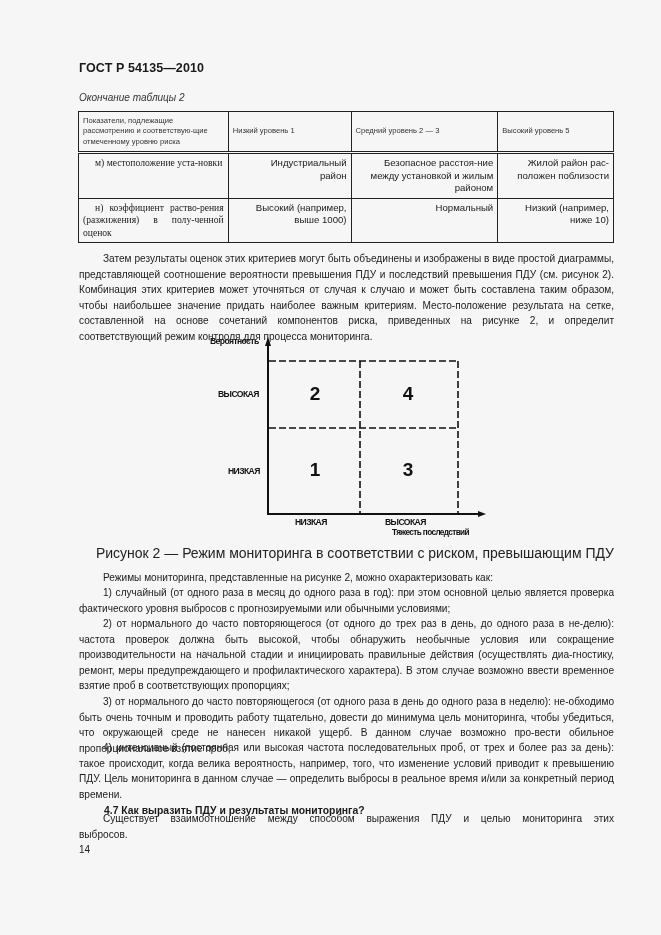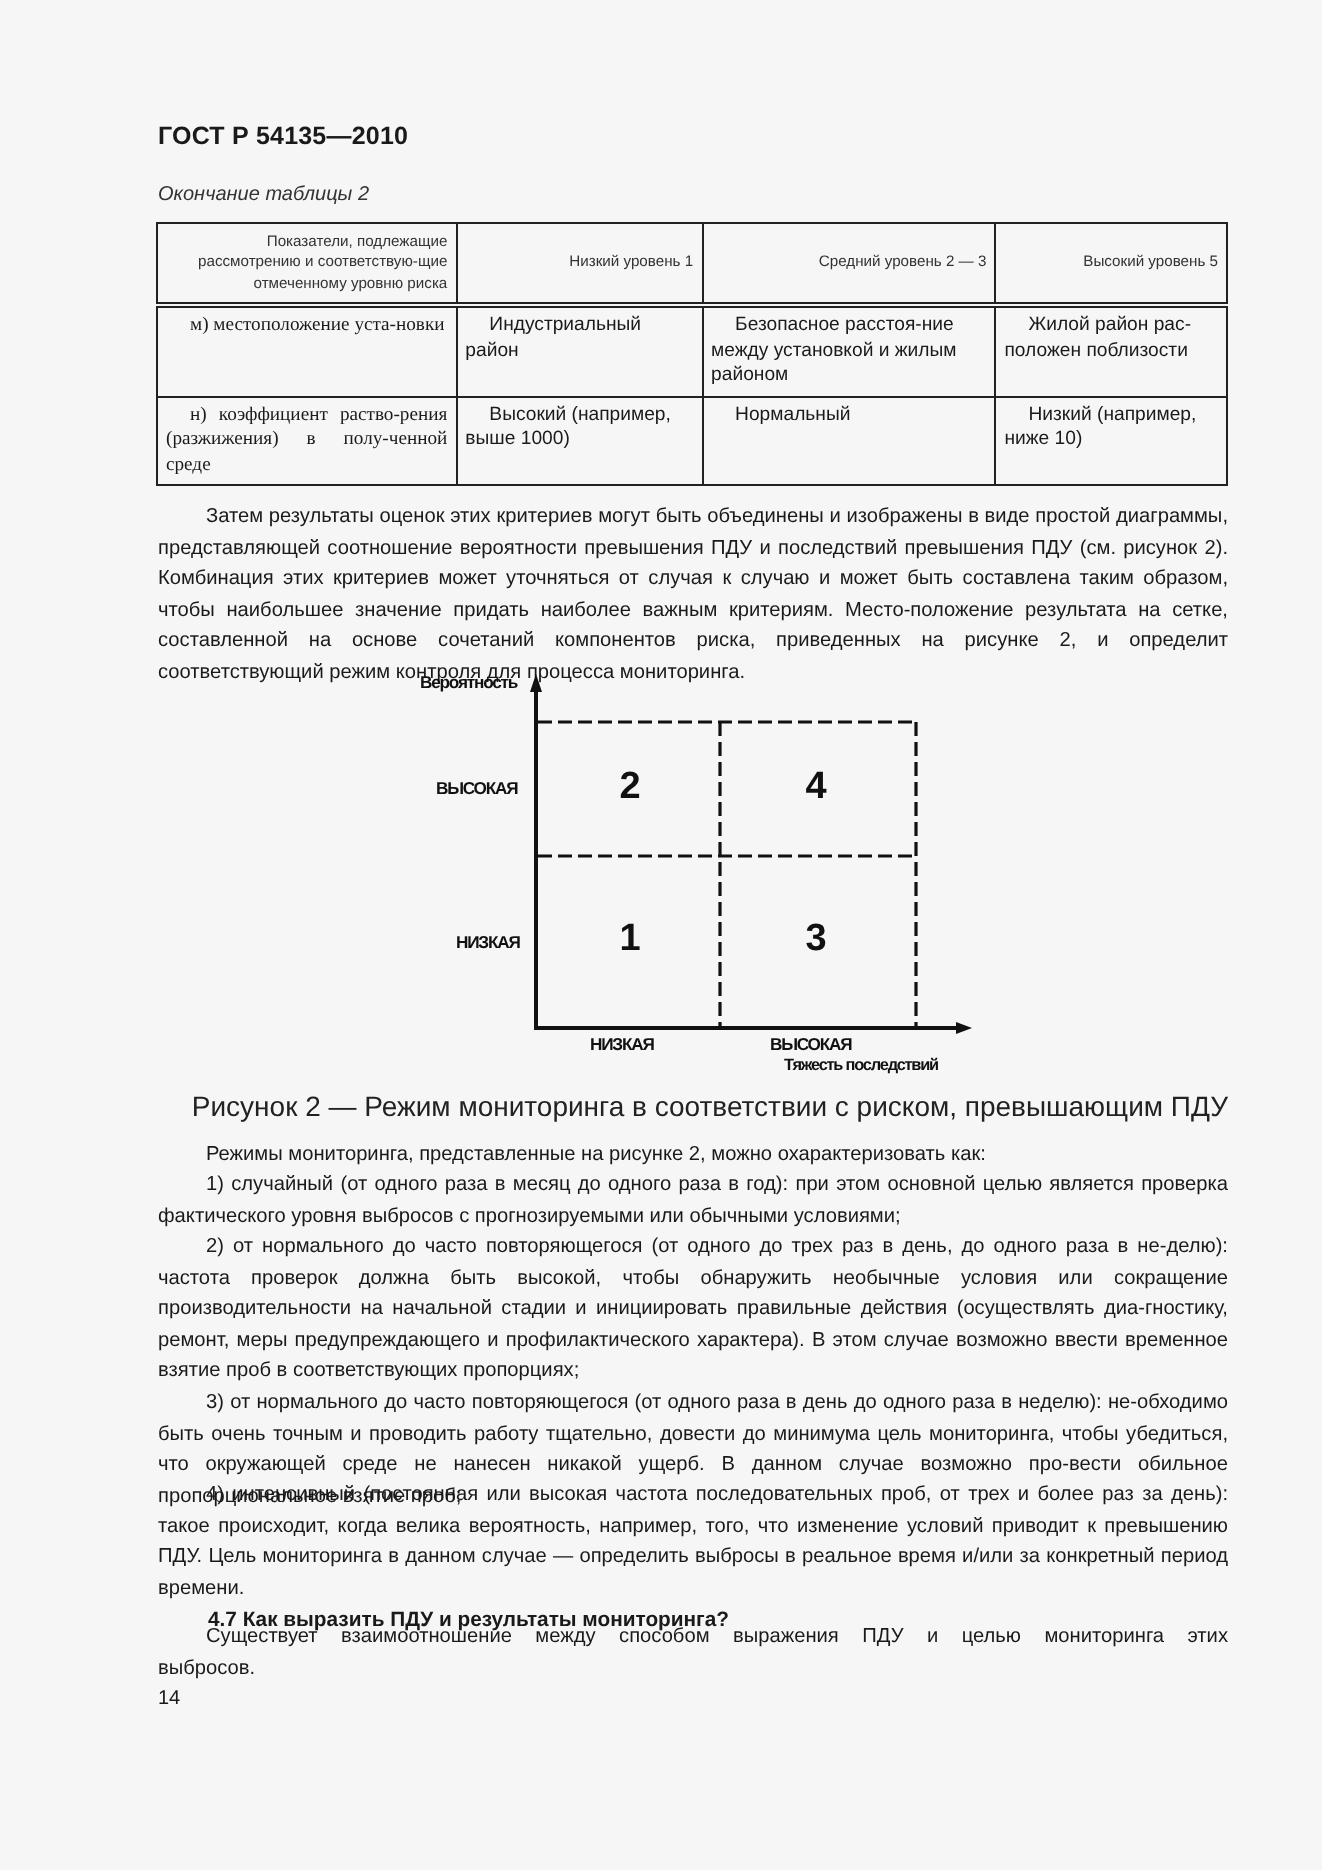--- a/index.html
+++ b/index.html
@@ -23,24 +23,25 @@
     table.risk {
       position: absolute; left: 78px; top: 111px;
       width: 536px;
       border-collapse: collapse;
       font-size: 9.6px; line-height: 12.5px;
     }
     table.risk td, table.risk th {
       border: 1px solid #222;
       vertical-align: top;
       padding: 3px 4px 3px 4px;
+      text-align: right;
     }
     table.risk th {
       font-weight: normal; font-size: 7.6px; line-height: 10.5px;
-      color: #333; vertical-align: middle; text-align: right;
+      color: #333; vertical-align: middle; text-align: left;
       height: 33px;
     }
     table.risk thead tr { border-bottom: 3px double #222; }
     table.risk td.first { text-indent: 12px; text-align: justify; font-family: Liberation Serif, serif; }
     table.risk td.ind { text-indent: 12px; }
     table.risk tr.row-m td { height: 34px; }
     table.risk tr.row-n td { height: 36px; }
     .para {
       left: 79px; width: 535px;
       font-size: 10.1px; line-height: 15.6px;
@@ -88,21 +89,21 @@
     </tr>
   </thead>
   <tbody>
     <tr class="row-m">
       <td class="first">м) местоположение уста-новки</td>
       <td class="ind">Индустриальный район</td>
       <td class="ind">Безопасное расстоя-ние между установкой и жилым районом</td>
       <td class="ind">Жилой район рас-положен поблизости</td>
     </tr>
     <tr class="row-n">
-      <td class="first">н) коэффициент раство-рения (разжижения) в полу-ченной среде</td>
+      <td class="first">н) коэффициент раство-рения (разжижения) в полу-ченной оценок</td>
       <td class="ind">Высокий (например, выше 1000)</td>
       <td class="ind">Нормальный</td>
       <td class="ind">Низкий (например, ниже 10)</td>
     </tr>
   </tbody>
 </table>
 
 <div class="abs para" style="top:251px; text-indent:24px;">Затем результаты оценок этих критериев могут быть объединены и изображены в виде простой диаграммы, представляющей соотношение вероятности превышения ПДУ и последствий превышения ПДУ (см. рисунок 2). Комбинация этих критериев может уточняться от случая к случаю и может быть составлена таким образом, чтобы наибольшее значение придать наиболее важным критериям. Место-положение результата на сетке, составленной на основе сочетаний компонентов риска, приведенных на рисунке 2, и определит соответствующий режим контроля для процесса мониторинга.</div>
 
 <div class="abs diagram">

